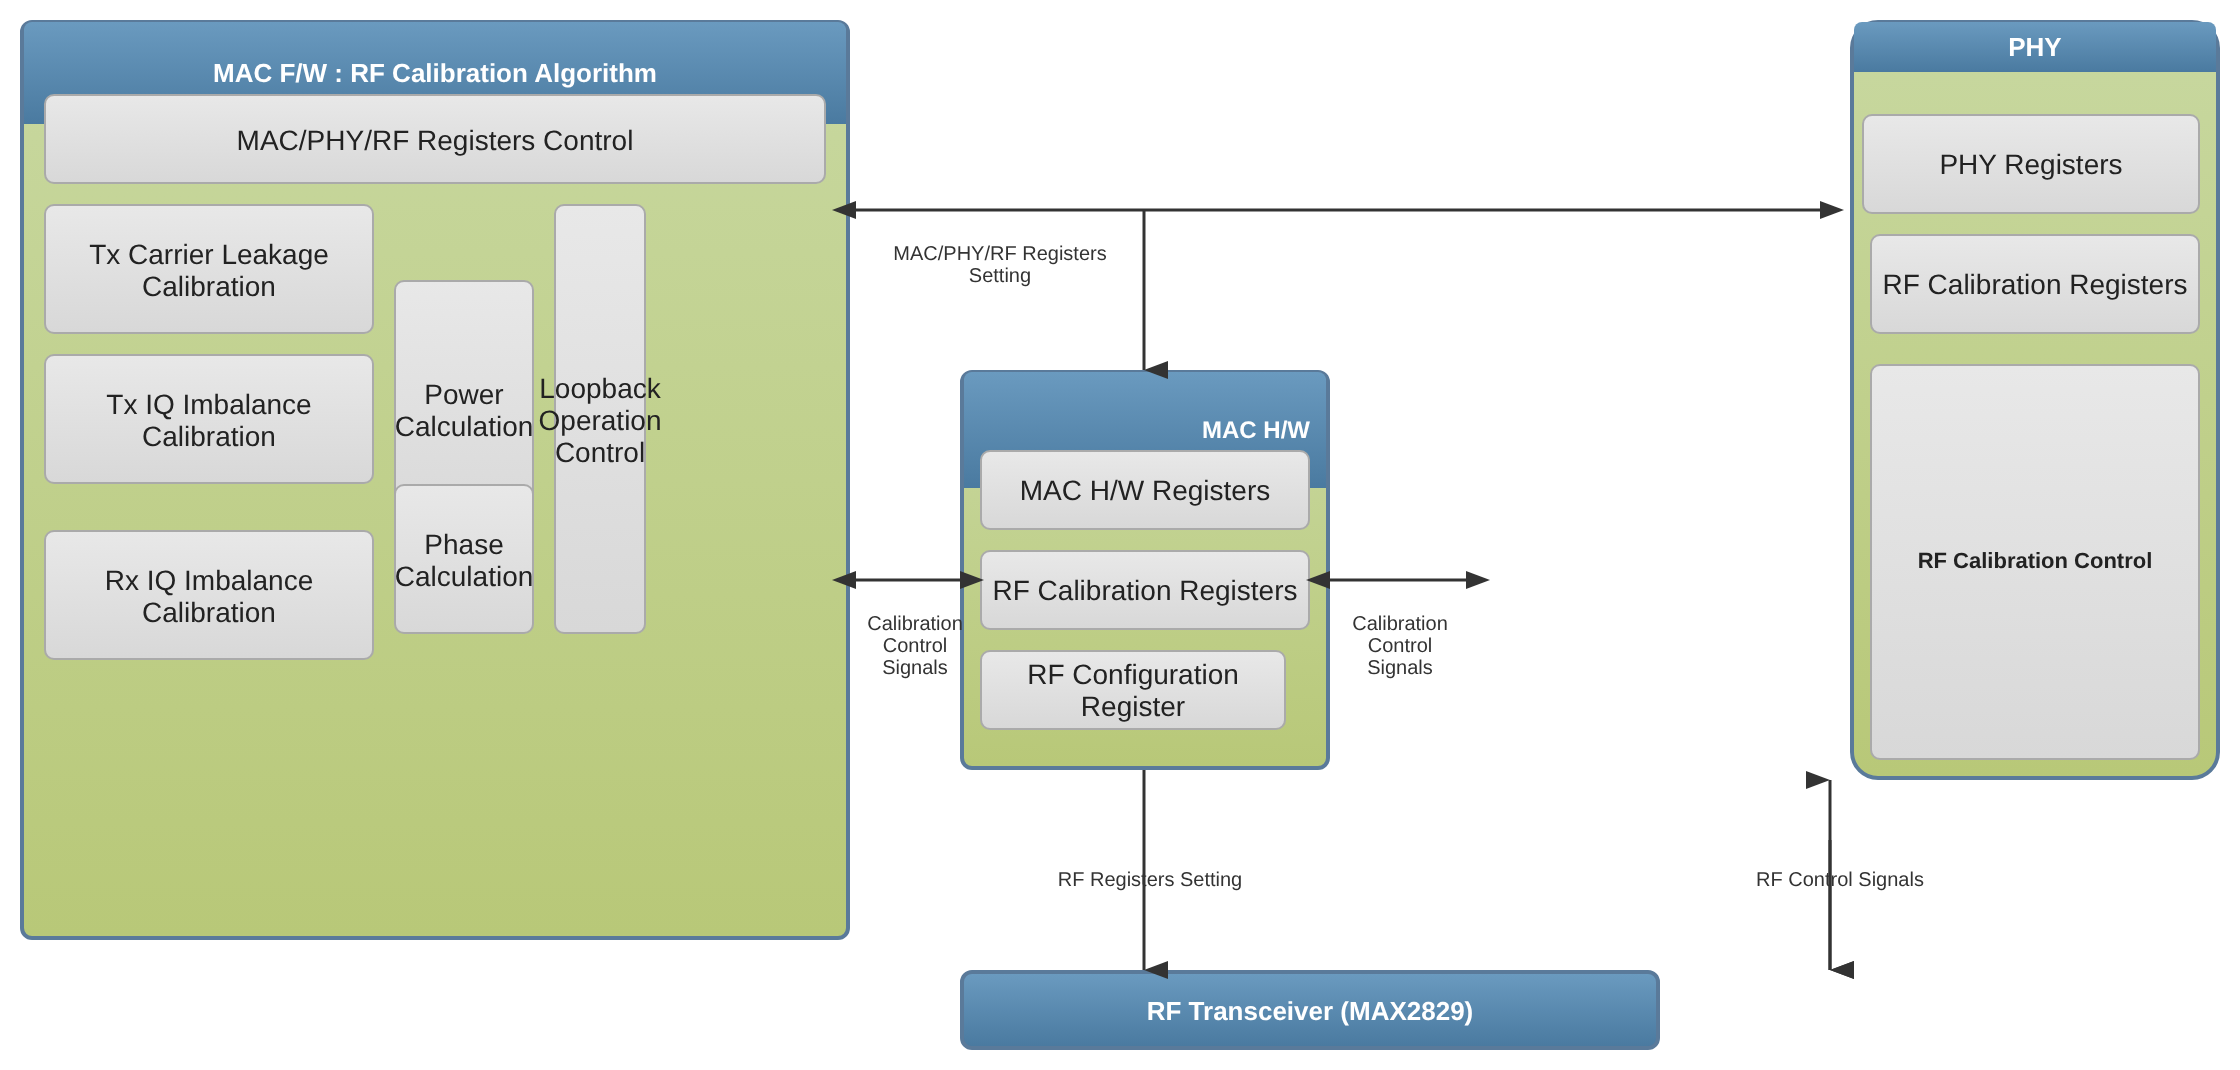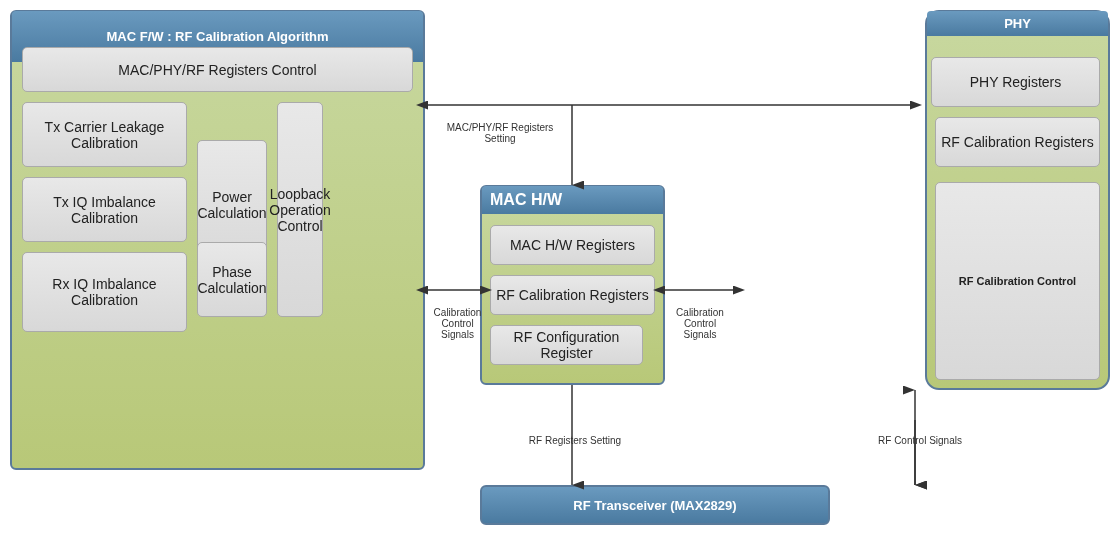--- a/index.html
+++ b/index.html
@@ -80,23 +80,23 @@
       background: linear-gradient(to bottom, #c8d8a0, #b8c878);
     }
     .mac-hw-title {
       position: absolute;
       top: -1px;
       left: 0;
       right: 0;
       background: linear-gradient(to bottom, #6a9abf, #4a7aa0);
       color: white;
       font-weight: bold;
-      font-size: 16px;
-      text-align: left;
-      padding: 5px 8px;
+      font-size: 12px;
+      text-align: right;
+      padding: 22px 8px;
       border-radius: 4px 4px 0 0;
     }
 
     
     .rf-box {
       position: absolute;
       left: 480px;
       bottom: 10px;
       width: 350px;
       height: 40px;
@@ -154,23 +154,23 @@
     .tx-iq-box {
       position: absolute;
       left: 0;
       top: 75px;
       width: 165px;
       height: 65px;
     }
     .rx-iq-box {
       position: absolute;
       left: 0;
-      top: 150px;
+      top: 163px;
       width: 165px;
-      height: 80px;
+      height: 65px;
     }
     .power-calc-box {
       position: absolute;
       left: 175px;
       top: 0;
       width: 70px;
       height: 130px;
       margin-top: 38px;
     }
     .phase-calc-box {

